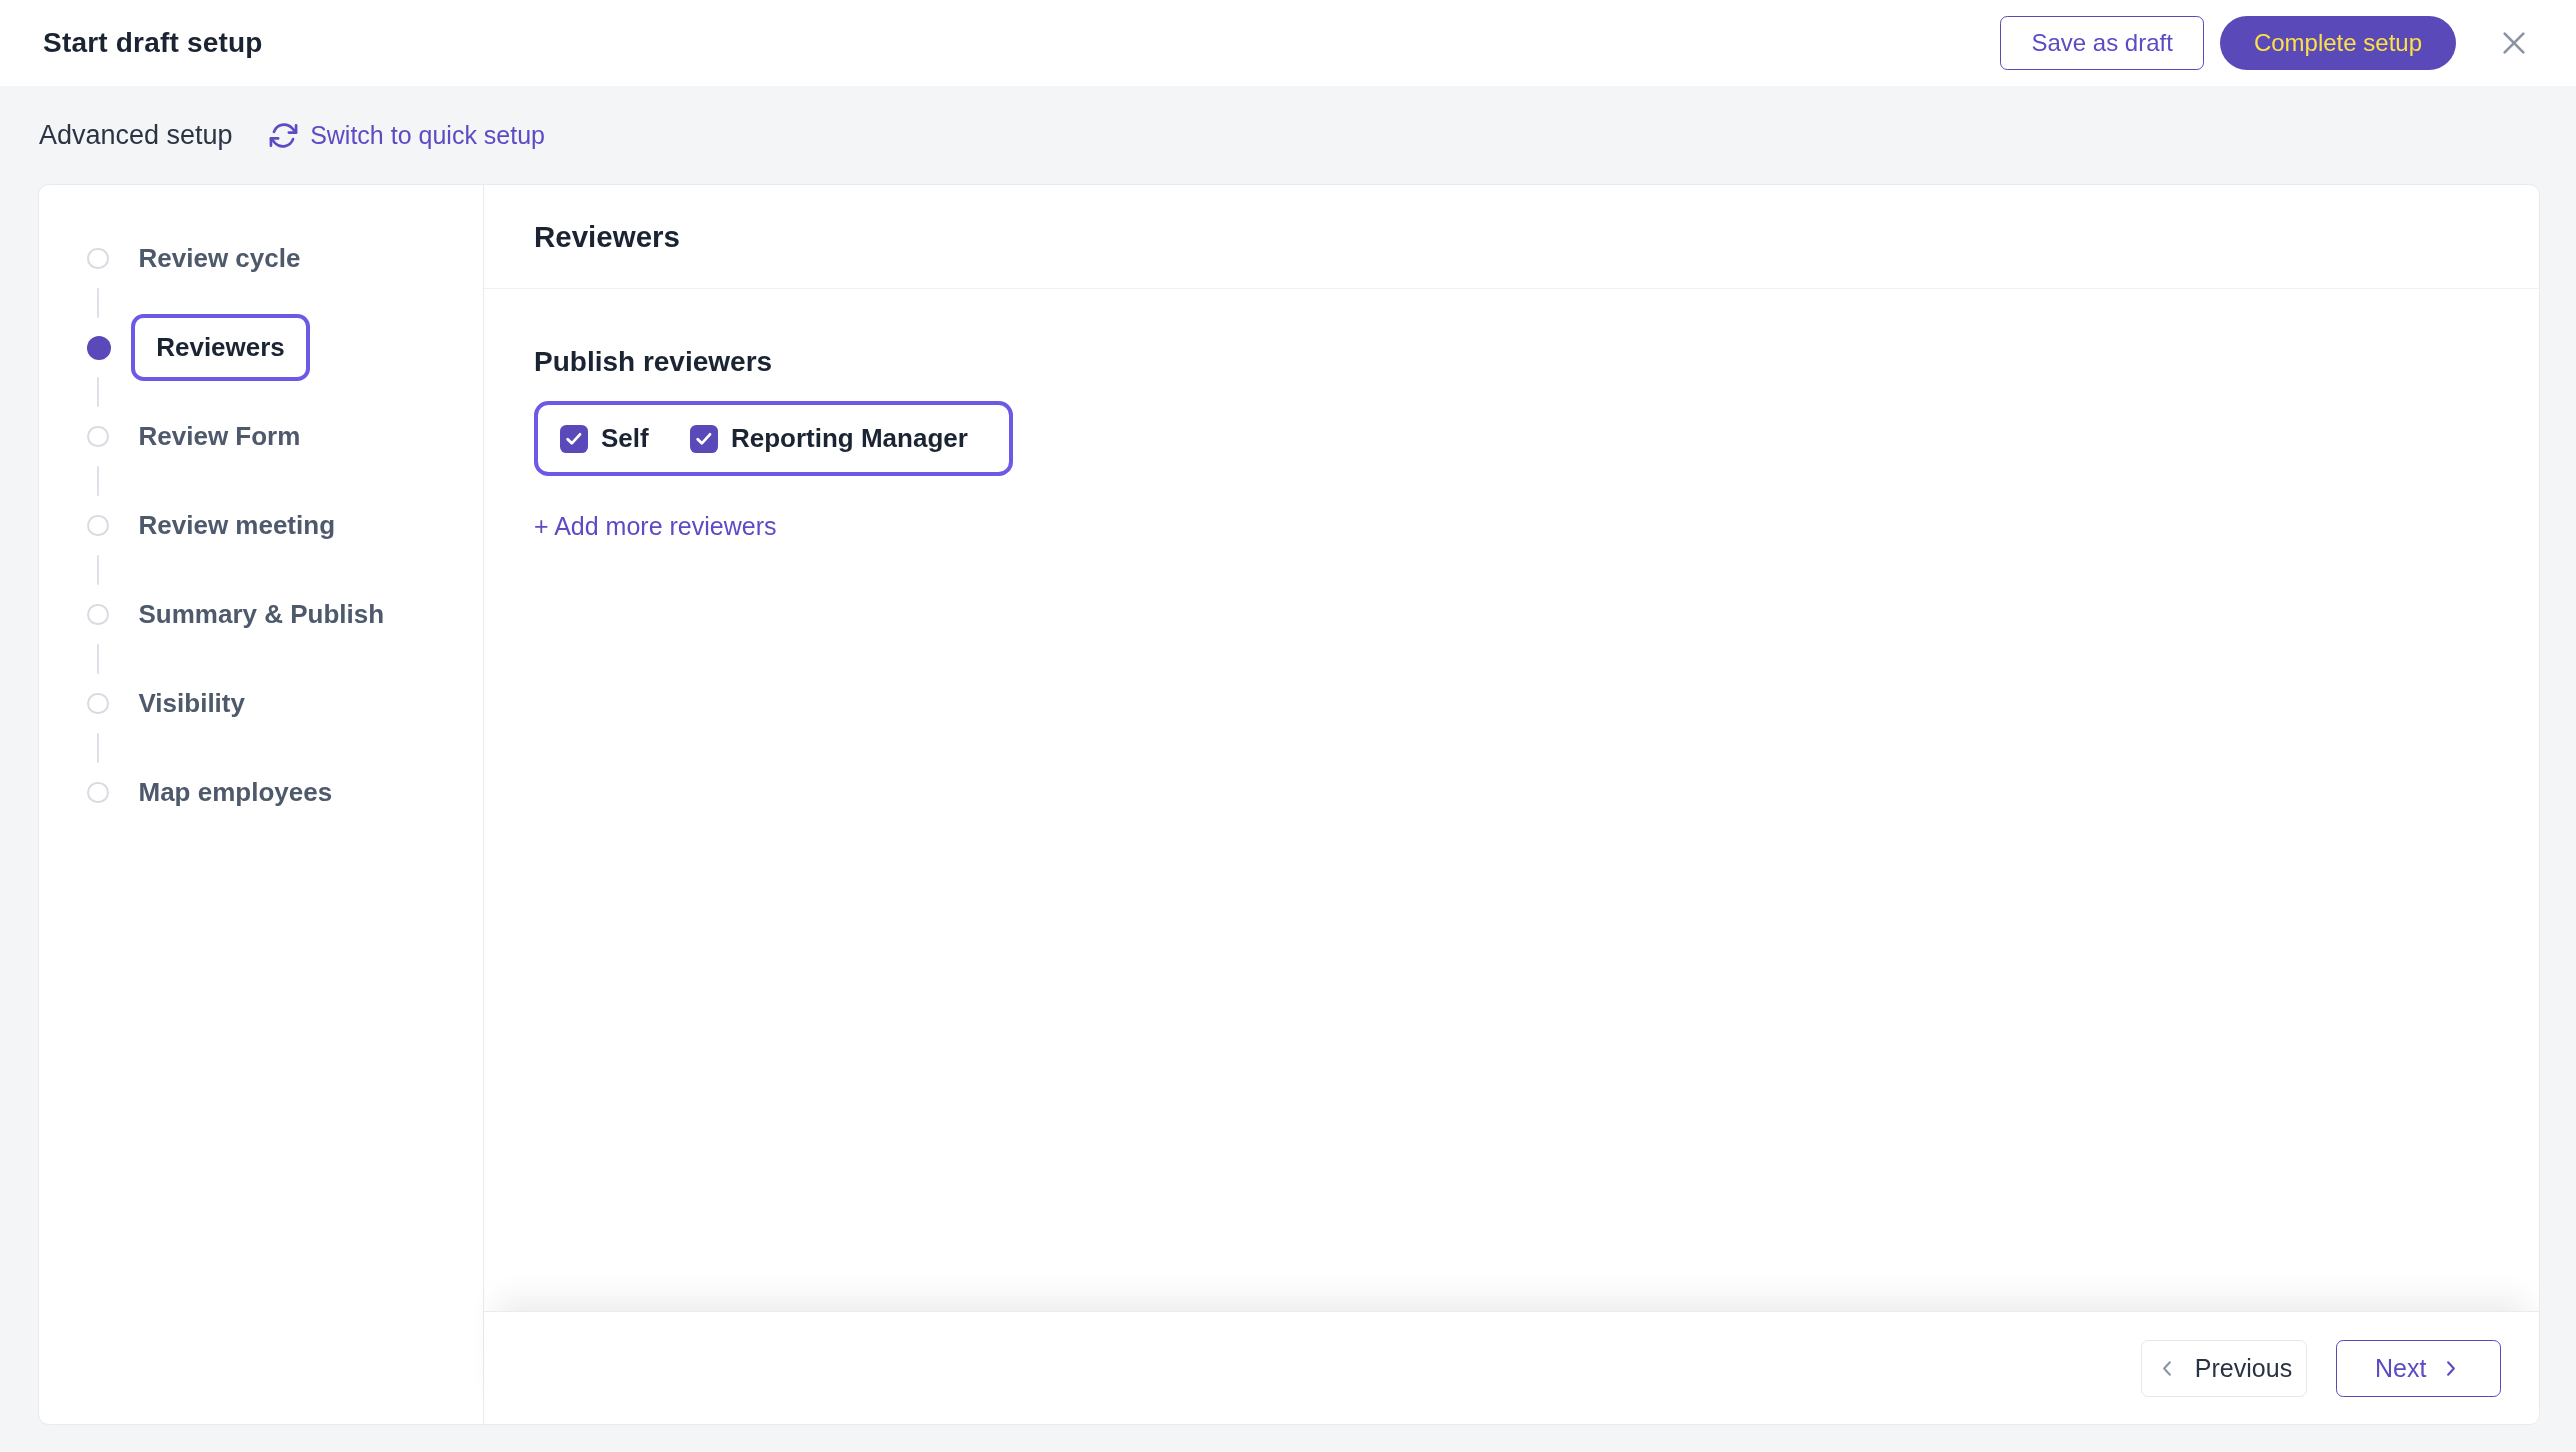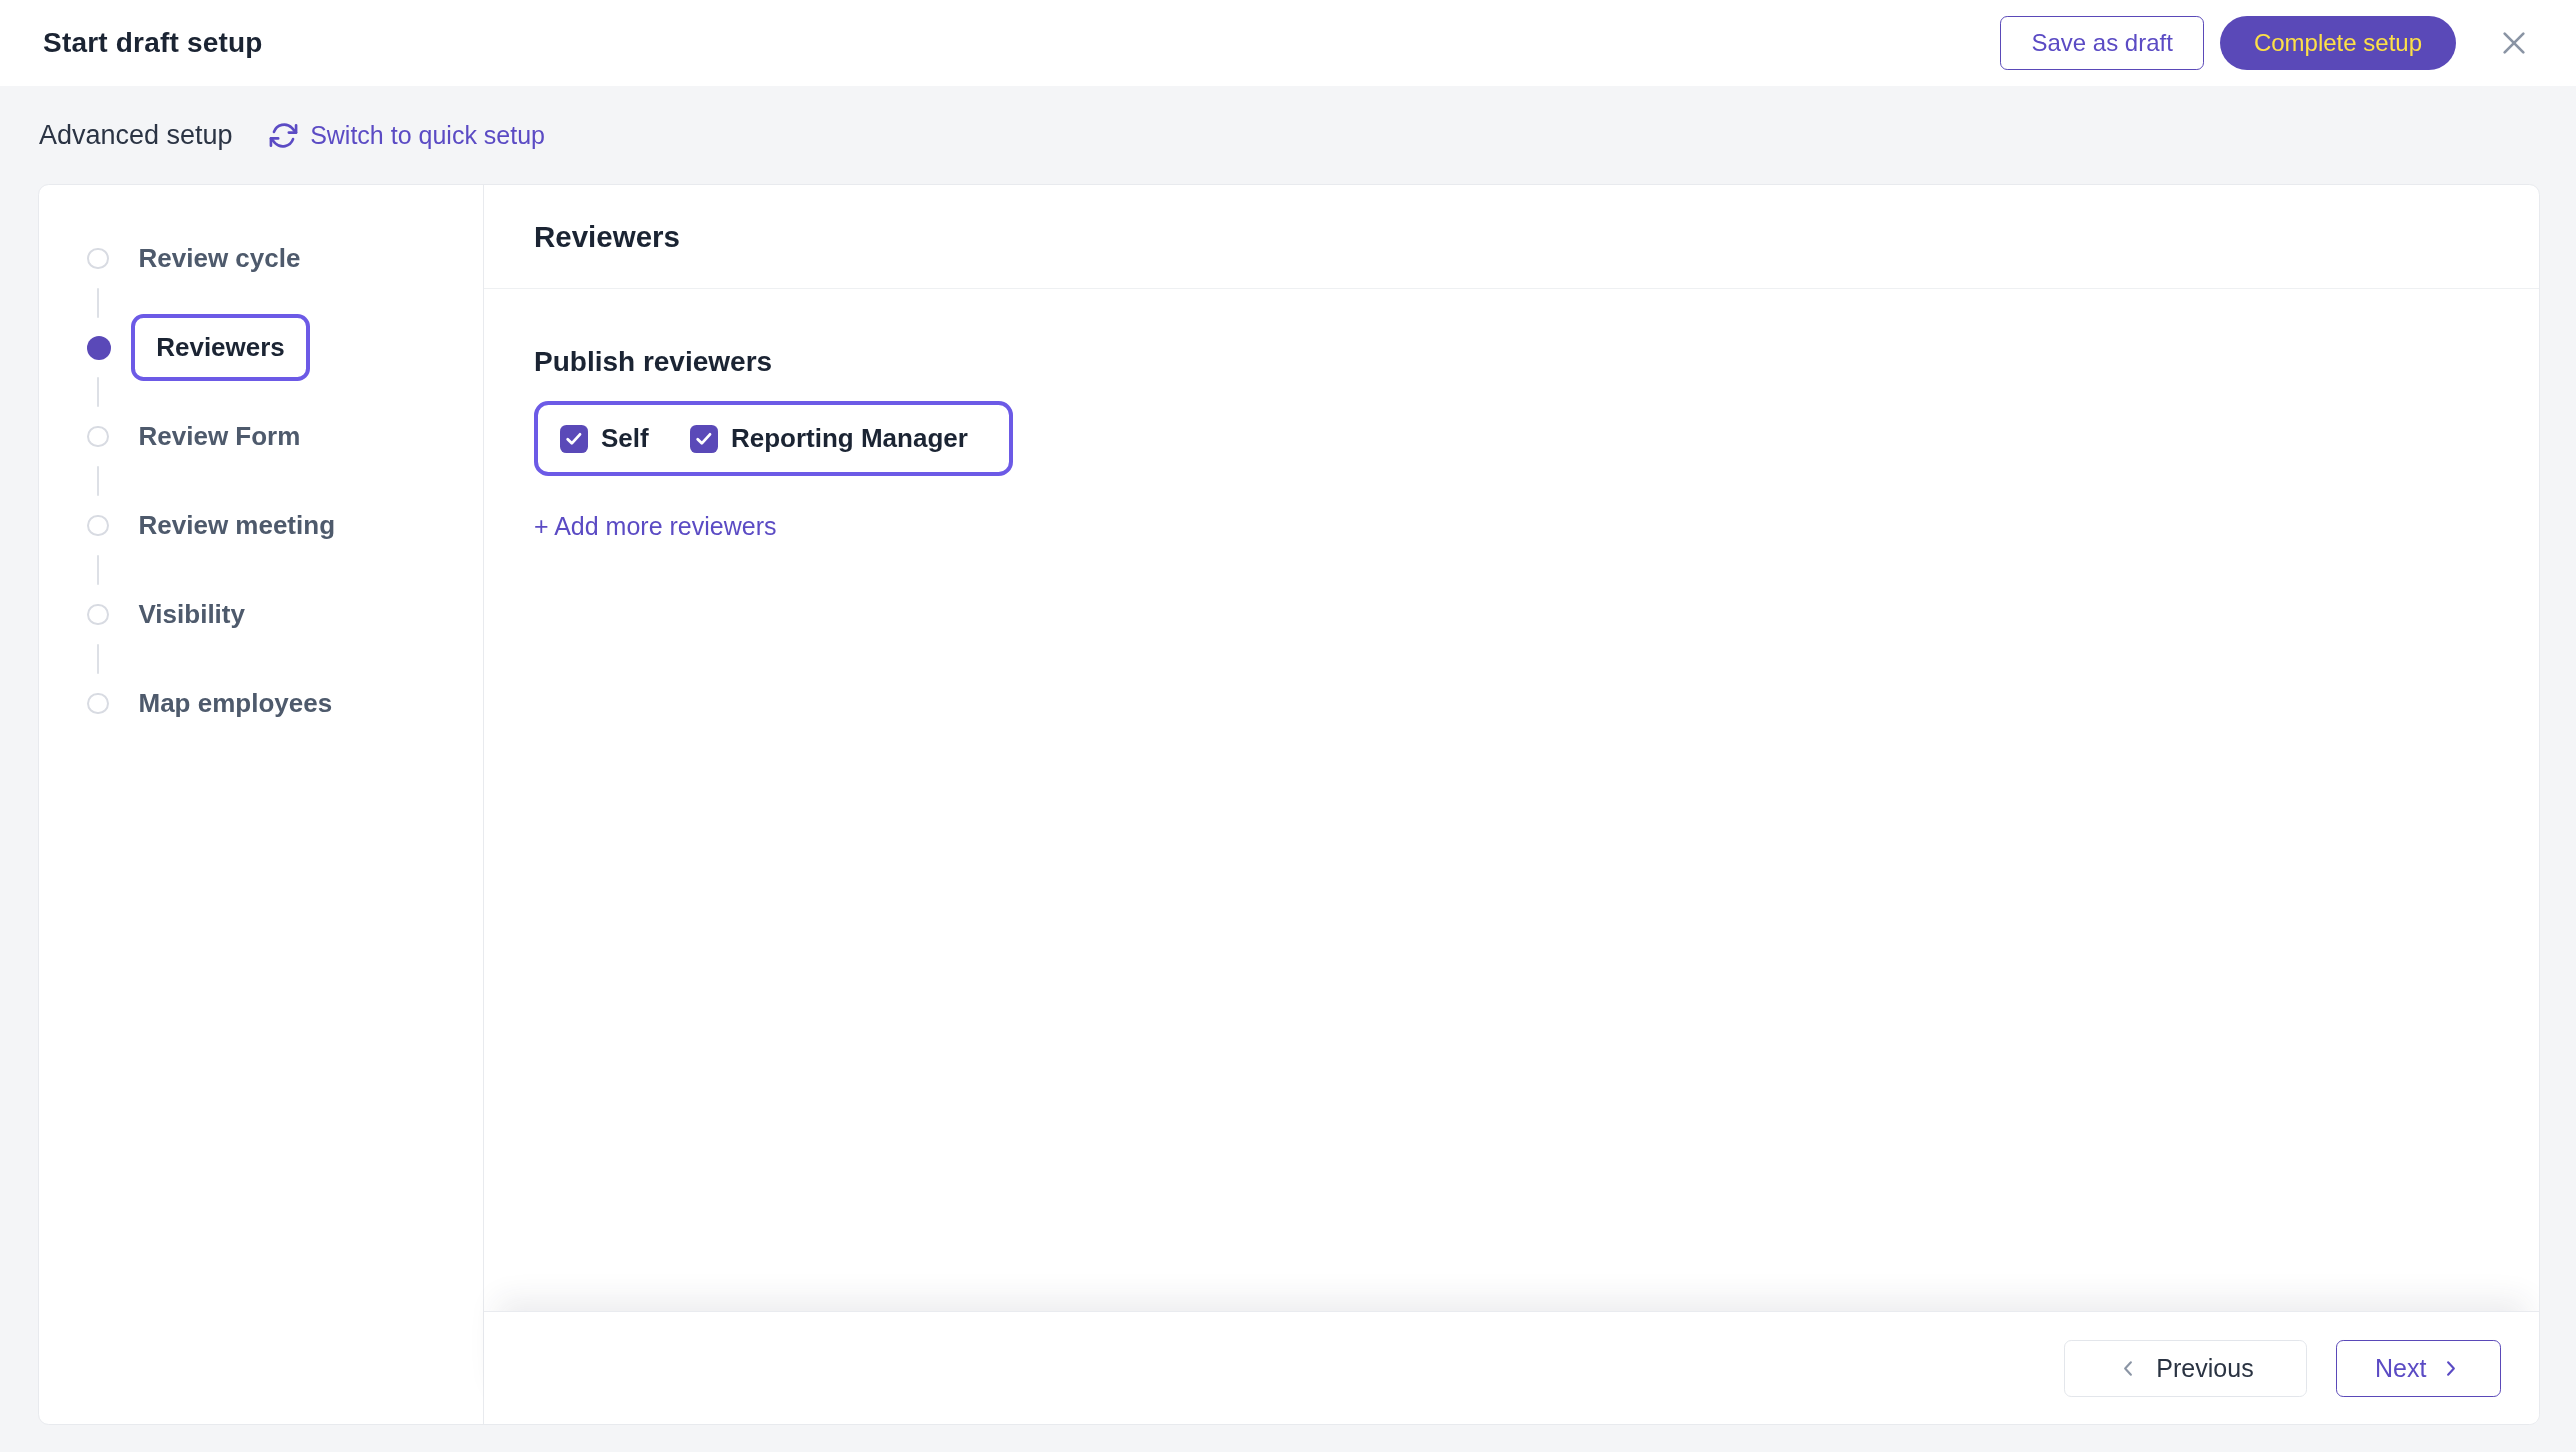--- a/index.html
+++ b/index.html
@@ -119,21 +119,21 @@
 
   
   .main-foot{
     height:113px;border-top:0.9px solid #E9EBEF;flex-shrink:0;
     display:flex;align-items:center;justify-content:flex-end;
     padding-right:38px;gap:29px;
     box-shadow:0 -25px 29px -12.5px rgba(44,48,66,0.09);
     background:#fff;position:relative;
   }
   .btn-prev{
-    width:243px;height:57px;border:0.9px solid #E3E6EB;border-radius:7.2px;
+    width:166px;height:57px;border:0.9px solid #E3E6EB;border-radius:7.2px;
     color:#2A3342;font-size:25px;gap:16px;
   }
   .btn-next{
     width:165px;height:57px;border:1.8px solid var(--purple);border-radius:7.2px;
     color:var(--purple-link);font-size:25px;gap:12.5px;
   }
   svg{display:block;}
 </style>
 </head>
 <body>
@@ -180,20 +180,24 @@
         <span class="step-label">Reviewers</span>
       </span>
     </div>
     <div class="step">
       <span class="dot"></span>
       <span class="step-label">Review Form</span>
     </div>
     <div class="step">
       <span class="dot"></span>
       <span class="step-label">Review meeting</span>
+    </div>
+    <div class="step">
+      <span class="dot"></span>
+      <span class="step-label">Summary &amp; Publish</span>
     </div>
     <div class="step">
       <span class="dot"></span>
       <span class="step-label">Visibility</span>
     </div>
     <div class="step">
       <span class="dot"></span>
       <span class="step-label">Map employees</span>
     </div>
   </div>

